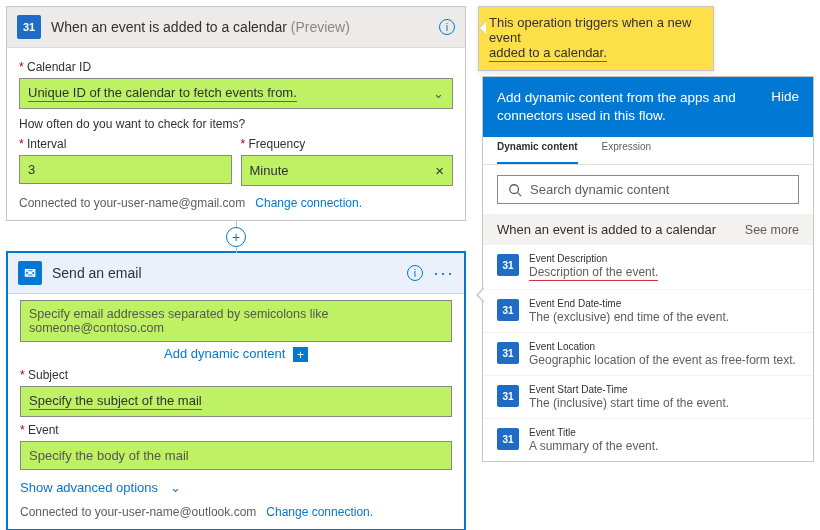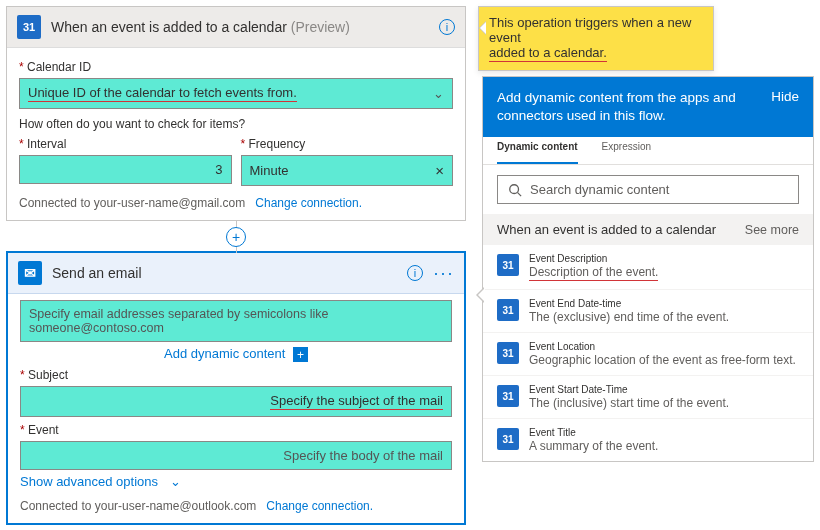--- a/index.html
+++ b/index.html
@@ -16,39 +16,39 @@
   .card-icon.outlook { background: #0078d4; font-size: 14px; }
   .card-title { color: #323130; font-size: 14px; flex: 0 0 auto; }
   .card-title .preview { color: #8a8886; }
   .hdr-spacer { flex: 1; }
   .info-icon { width: 16px; height: 16px; border: 1.5px solid #0078d4; border-radius: 50%; color: #0078d4; font-size: 11px; display: flex; align-items: center; justify-content: center; margin-left: 6px; }
   .more-icon { color: #0078d4; font-size: 18px; margin-left: 10px; line-height: 10px; letter-spacing: 1px; }
 
   .card-body { padding: 6px 12px 10px; }
   .fld-label { font-size: 12px; margin: 6px 0 4px; color: #323130; }
   .fld-label .req { color: #a80000; }
-  .input { border: 1px solid #8a8886; padding: 6px 8px; font-size: 13px; color: #323130; background: #5eead4; display: flex; align-items: center; justify-content: flex-end; }
+  .input { border: 1px solid #8a8886; padding: 6px 8px; font-size: 13px; color: #323130; background: #bef264; display: flex; align-items: center; }
   .input .placeholder { color: #555; }
   .underline-red { border-bottom: 1px solid #d13438; display: inline-block; padding-bottom: 1px; }
   .chev { margin-left: auto; font-size: 13px; color: #555; }
   .clear-x { margin-left: auto; font-size: 15px; color: #333; }
   .row2 { display: flex; gap: 9px; }
   .row2 > div { flex: 1; }
   .footer-line { font-size: 12px; color: #605e5c; margin-top: 10px; }
   .link { color: #0078d4; }
   .sublabel { font-size: 12px; color: #323130; margin-top: 8px; }
 
   .add-step { display: flex; justify-content: center; margin: 2px 0 4px; position: relative; }
   .add-step .vline { position: absolute; width: 1px; background: #c8c6c4; top: -6px; bottom: -6px; left: 50%; }
   .add-btn { width: 20px; height: 20px; border: 1px solid #0078d4; border-radius: 50%; background: #fff; color: #0078d4; display: flex; align-items: center; justify-content: center; font-size: 14px; z-index: 1; }
 
   .adc-row { text-align: center; margin: 4px 0 6px; }
   .plus-badge { display: inline-flex; width: 15px; height: 15px; background: #0078d4; color: #fff; align-items: center; justify-content: center; font-size: 12px; margin-left: 4px; vertical-align: middle; }
 
-  .show-adv { color: #0078d4; font-size: 13px; margin-top: 4px; display: flex; align-items: center; gap: 12px; }
+  .show-adv { color: #0078d4; font-size: 13px; margin-top: 10px; display: flex; align-items: center; gap: 12px; }
 
   .tooltip { position: absolute; left: 478px; top: 6px; width: 236px; border: 1px solid #c8c6c4; background: #fde047; padding: 8px 10px; font-size: 13px; color: #323130; box-shadow: 0 2px 6px rgba(0,0,0,0.1); }
   .tooltip::before { content: ""; position: absolute; left: -7px; top: 14px; border: 7px solid transparent; border-right-color: #c8c6c4; }
   .tooltip::after { content: ""; position: absolute; left: -5px; top: 15px; border: 6px solid transparent; border-right-color: #fff; }
 
   .panel { border: 1px solid #c8c6c4; background: #fff; }
   .panel-head { background: #0078d4; color: #fff; padding: 12px 14px; display: flex; }
   .panel-head .txt { font-size: 13.5px; line-height: 1.35; }
   .hide { margin-left: auto; font-size: 13.5px; }
   .tabs { display: flex; border-bottom: 1px solid #e1dfdd; padding: 0 14px; }

